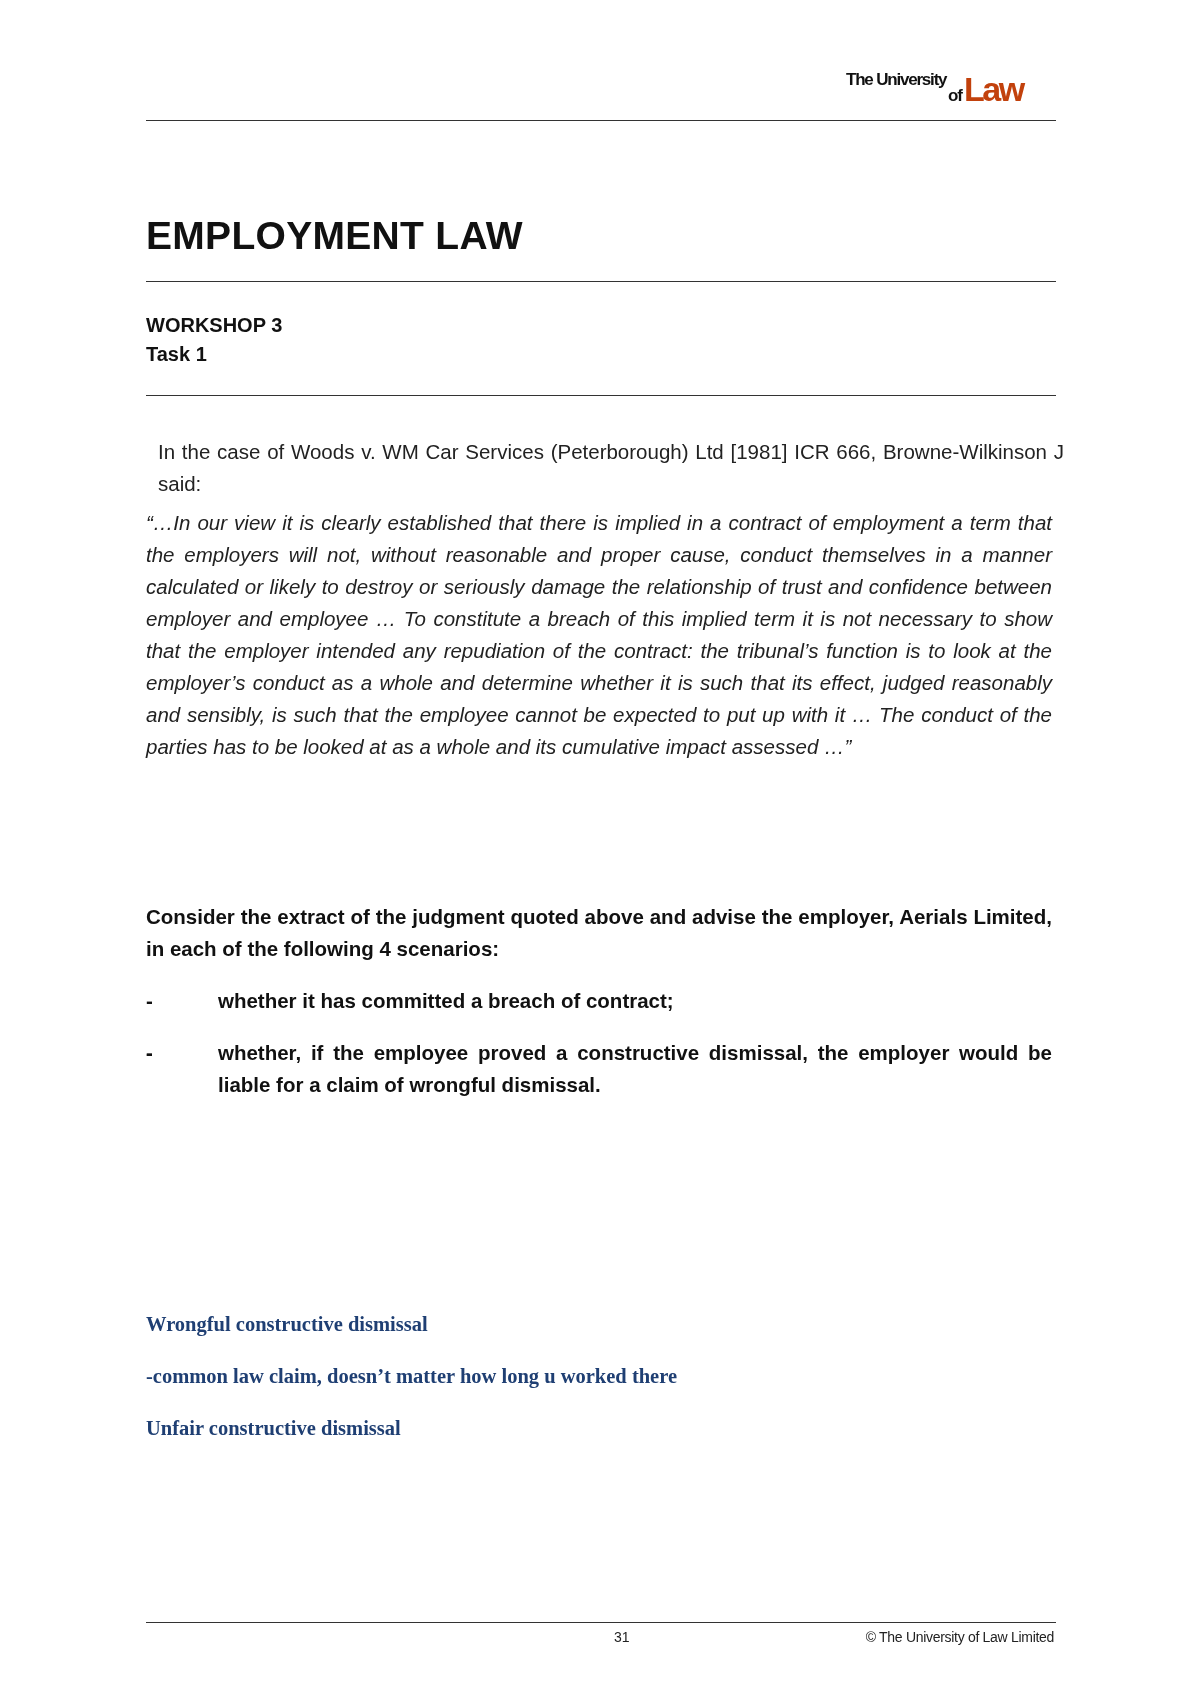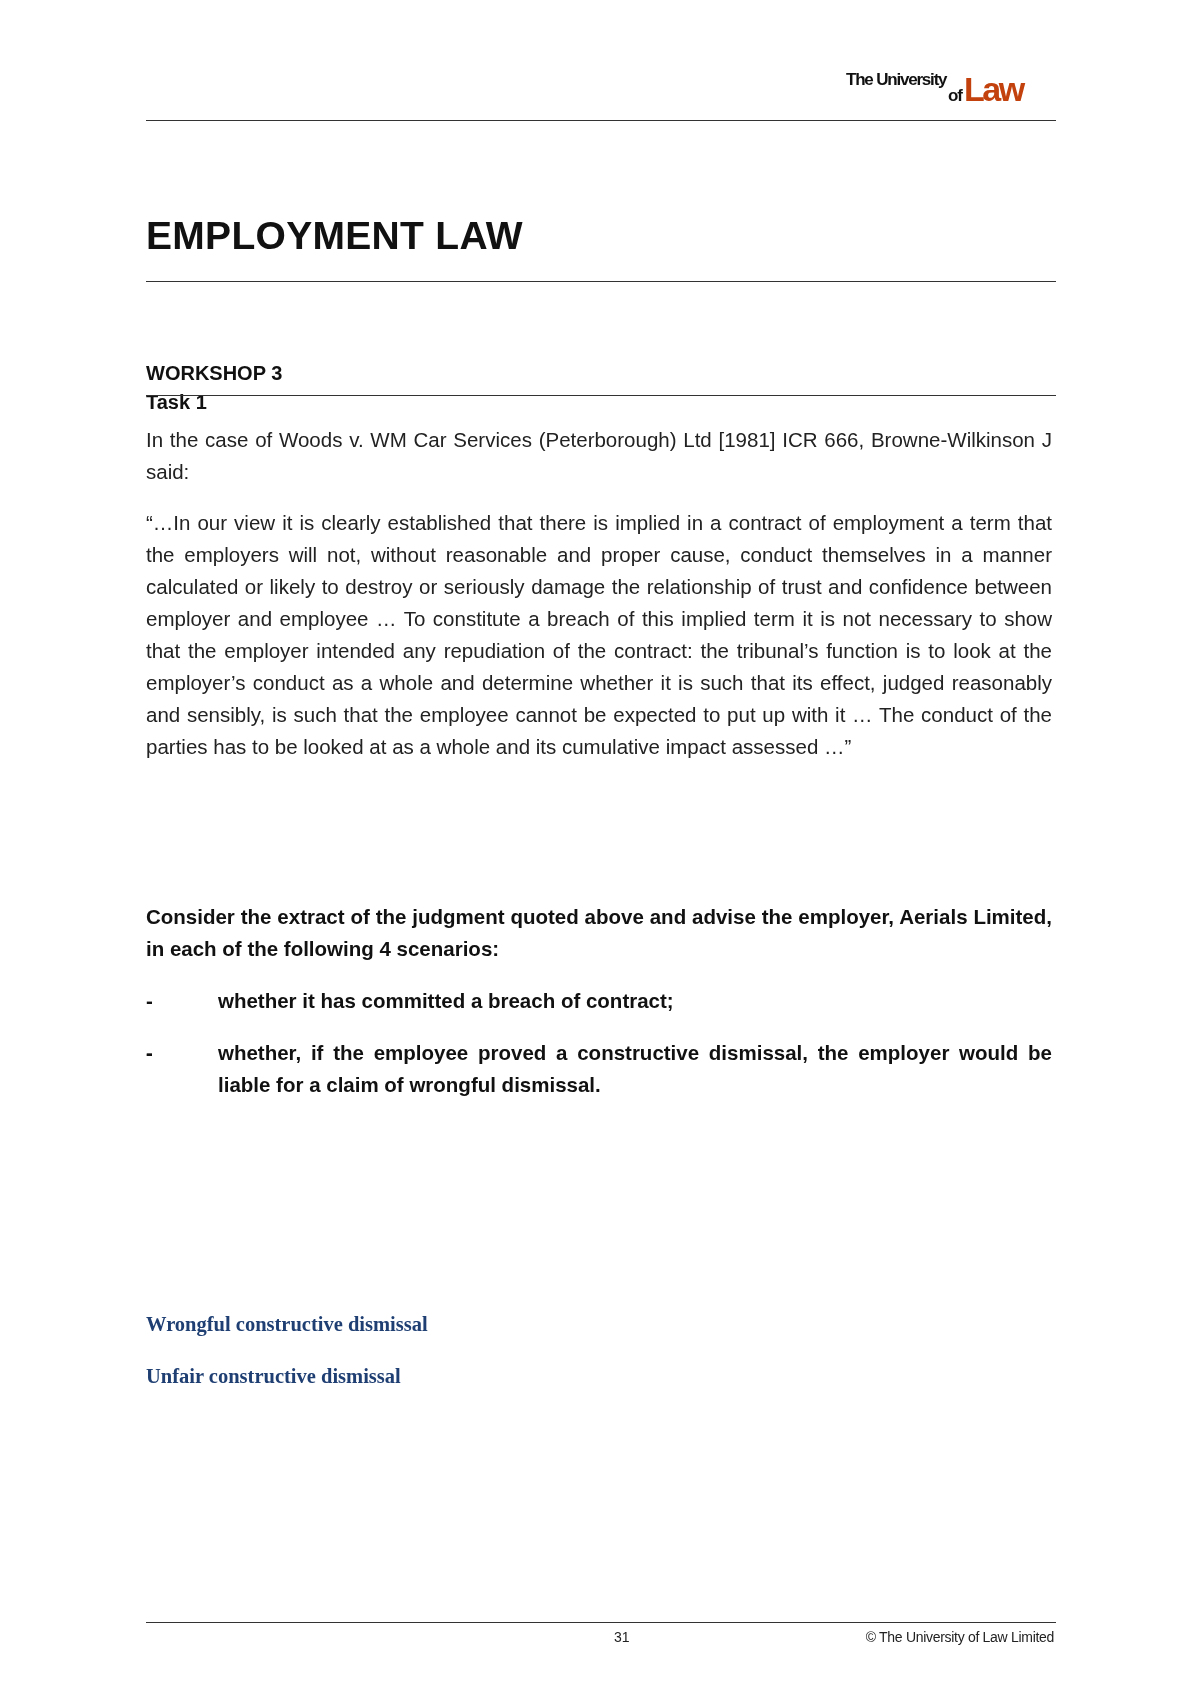--- a/index.html
+++ b/index.html
@@ -73,40 +73,40 @@
       letter-spacing: 0.3px;
       margin: 0;
     }
     .workshop {
       position: absolute;
       left: 0;
       top: 311px;
       font-size: 20px;
       font-weight: bold;
       line-height: 29px;
-      margin-top: 48px;
     }
     .intro {
       position: absolute;
       left: 0;
       top: 424px;
       width: 906px;
       font-size: 20.5px;
       line-height: 32px;
       color: #222;
       text-align: justify;
-      margin: 0;
+      margin: 12px;
     }
     .quote {
       position: absolute;
       left: 0;
       top: 507px;
       width: 906px;
       font-size: 20.5px;
       line-height: 32px;
+      font-style: italic;
       color: #222;
       text-align: justify;
       margin: 0;
     }
     .task-instructions {
       position: absolute;
       left: 0;
       top: 901px;
       width: 906px;
       font-size: 20.5px;
@@ -215,20 +215,21 @@
       <span class="dash">-</span>
     </li>
     <li>
       <span class="dash">-</span>
       <span>whether, if the employee proved a constructive dismissal, the employer would be liable for a claim of wrongful dismissal.</span>
     </li>
   </ul>
 
   <div class="notes">
     <p>Wrongful constructive dismissal</p>
+    <p>-common law claim, doesn’t matter how long u worked there</p>
     <p>Unfair constructive dismissal</p>
   </div>
 
   <div class="rule" style="top:1622px;"></div>
 
   <div class="footer">
     <span class="pg">31</span>
     <span class="copy">© The University of Law Limited</span>
   </div>
 

